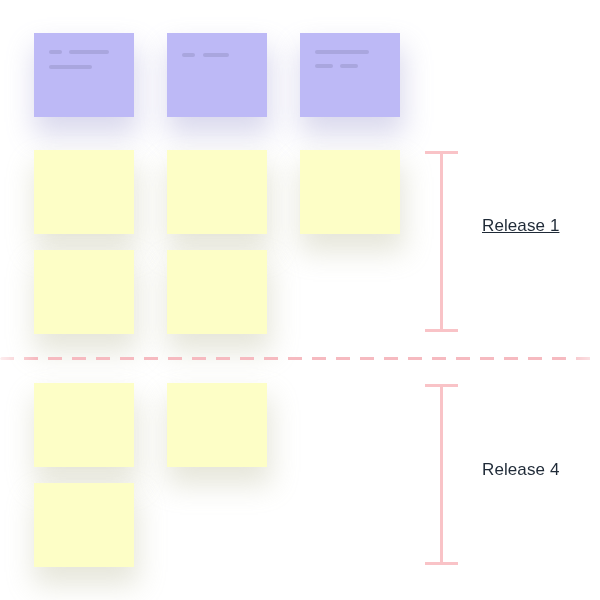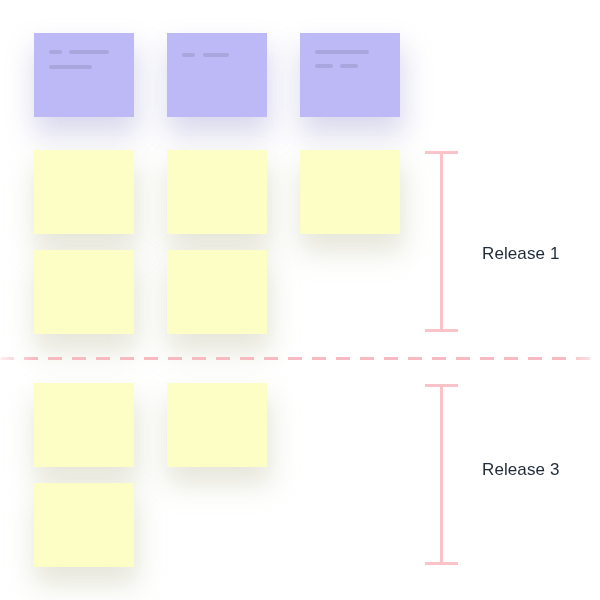--- a/index.html
+++ b/index.html
@@ -69,21 +69,21 @@
   .bracket.r2 { top: 384px; }
   .release-label {
     position: absolute;
     left: 482px;
     font-size: 17px;
     line-height: 20px;
     letter-spacing: 0.1px;
     color: var(--label-text, #1f2a37);
     white-space: nowrap;
   }
-  .release-label.l1 { top: 244px; }
+  .release-label.l1 { top: 216px; text-decoration: underline; }
   .release-label.l2 { top: 460px; }
 </style>
 </head>
 <body>
 
 <div class="board">
 
   <div class="card purple" style="left:34px; top:33px;">
     <div class="ph" style="left:15px; top:17px; width:13px;"></div>
     <div class="ph" style="left:35px; top:17px; width:40px;"></div>
@@ -107,15 +107,15 @@
 
   <div class="divider"></div>
 
   <div class="card yellow" style="left:34px;  top:383px;"></div>
   <div class="card yellow" style="left:167px; top:383px;"></div>
   <div class="card yellow" style="left:34px;  top:483px;"></div>
 
   <div class="bracket r1"></div>
   <div class="bracket r2"></div>
   <span class="release-label l1">Release 1</span>
-  <span class="release-label l2">Release 3</span>
+  <span class="release-label l2">Release 4</span>
 
 </div>
 
 </body></html>

